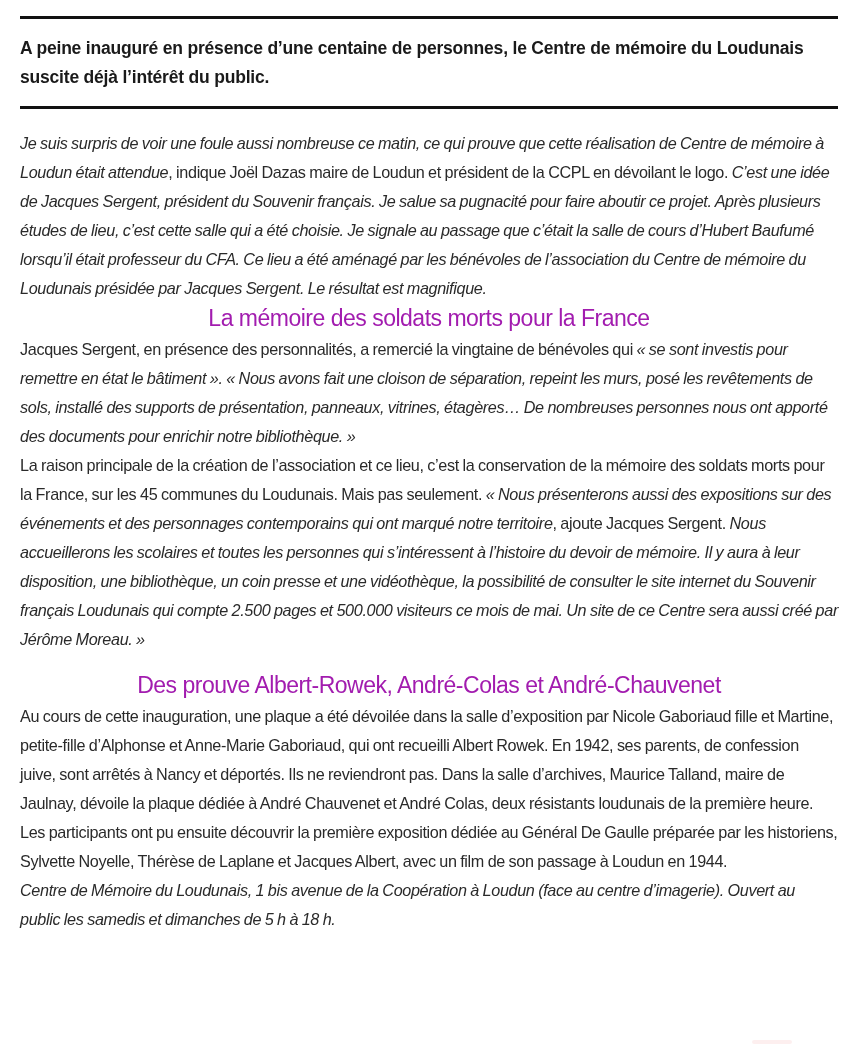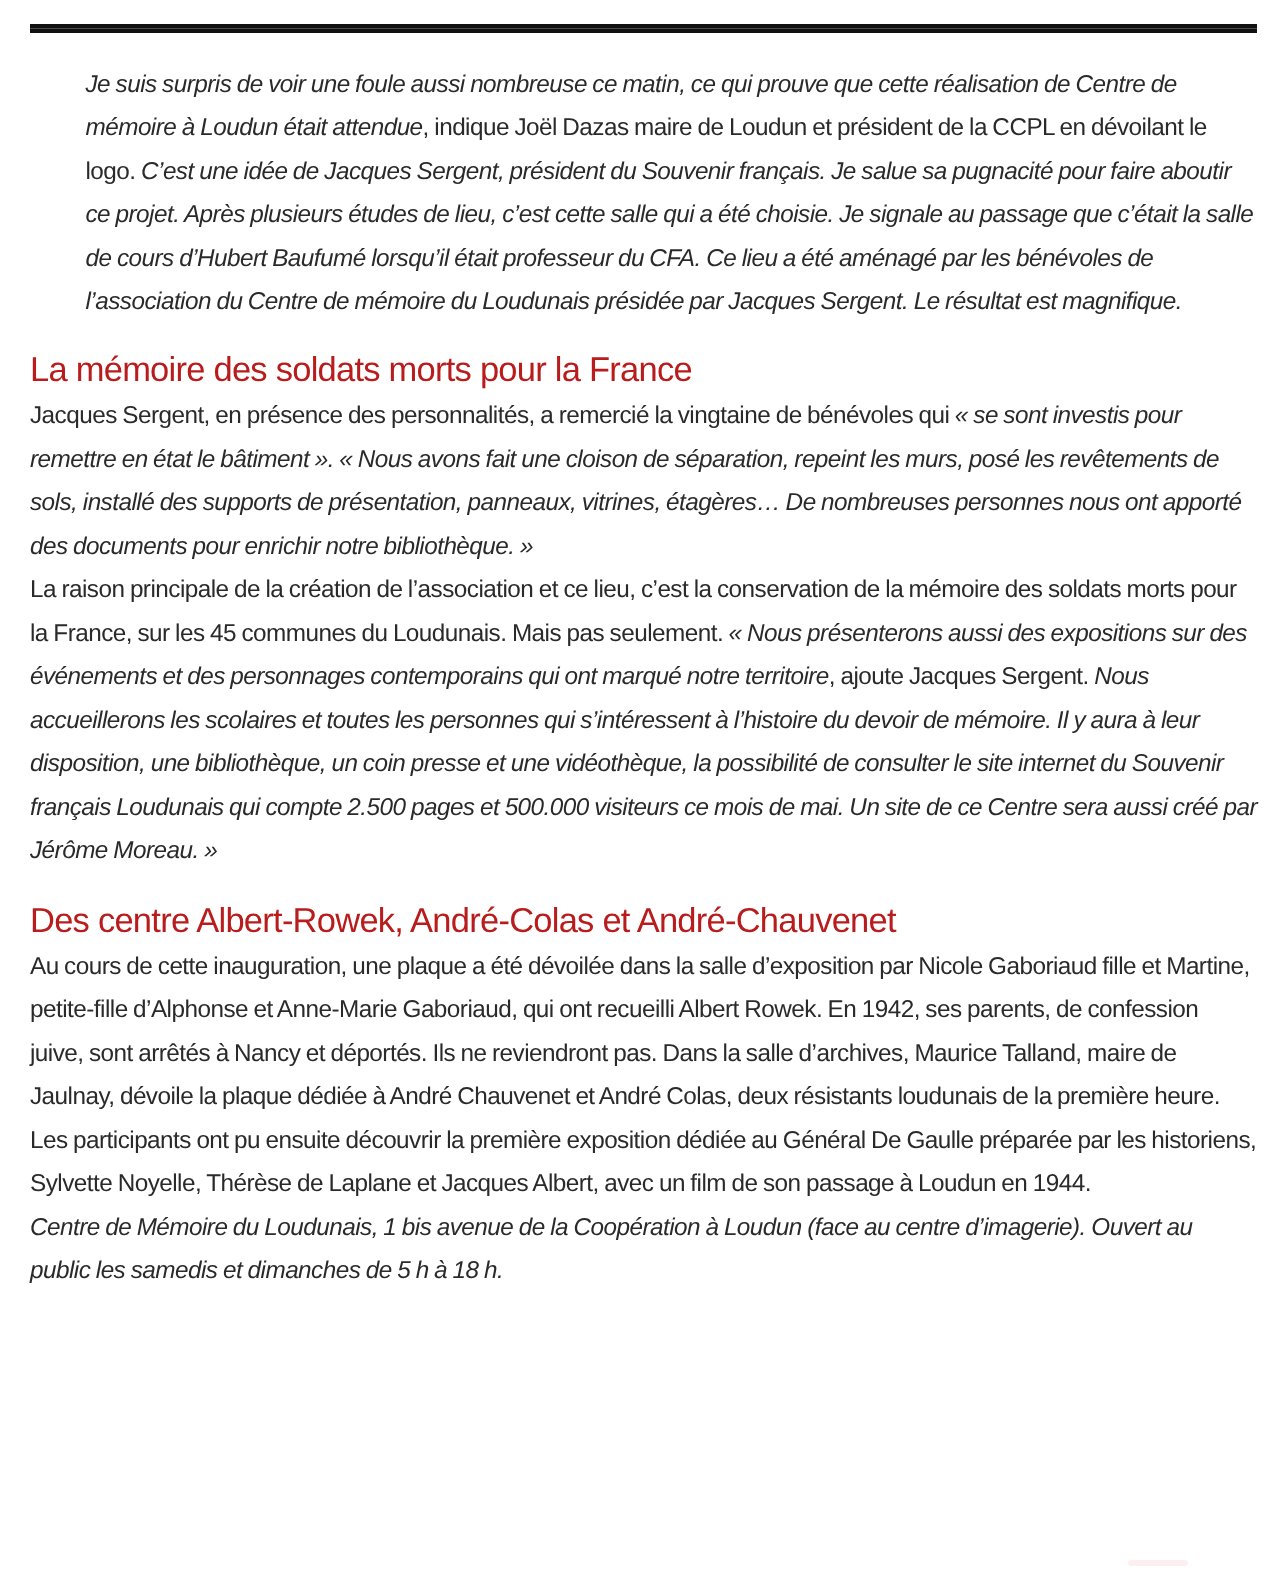--- a/index.html
+++ b/index.html
@@ -38,61 +38,63 @@
     }
     .para {
       font-size: 16.2px;
       line-height: 29px;
       color: #2a2a2a;
       margin: 0;
       letter-spacing: -0.35px;
       word-spacing: -0.5px;
     }
     .para em, .para .it { font-style: italic; }
-    .intro { margin-top: 20px; margin-left: 37px; }
+    .intro { margin-top: 20px; }
     .section-heading {
-      color: #b91c1c;
+      color: #a21caf;
       font-size: 23px;
       line-height: 30px;
       font-weight: normal;
-      margin: 15px 0 2px 0;
+      margin: 0 0 2px 0;
       letter-spacing: -0.5px;
+      text-align: center;
     }
     .section-heading.second { margin-top: 16px; }
     .artifact {
       position: absolute;
       left: 752px;
       top: 1040px;
       width: 40px;
       height: 4px;
       background: #fbe4e4;
       border-radius: 3px;
       opacity: 0.6;
     }
   </style>
 </head>
 <body>
 
 <div class="article">
   <div class="rule rule-top"></div>
+  <div class="lede">A peine inauguré en présence d’une centaine de personnes, le Centre de mémoire du Loudunais suscite déjà l’intérêt du public.</div>
   <div class="rule"></div>
 
   <p class="para intro">
     <span class="it">Je suis surpris de voir une foule aussi nombreuse ce matin, ce qui prouve que cette réalisation de Centre de mémoire à Loudun était attendue</span><span>, indique Joël Dazas maire de Loudun et président de la CCPL en dévoilant le logo. </span><span class="it">C’est une idée de Jacques Sergent, président du Souvenir français. Je salue sa pugnacité pour faire aboutir ce projet. Après plusieurs études de lieu, c’est cette salle qui a été choisie. Je signale au passage que c’était la salle de cours d’Hubert Baufumé lorsqu’il était professeur du CFA. Ce lieu a été aménagé par les bénévoles de l’association du Centre de mémoire du Loudunais présidée par Jacques Sergent. Le résultat est magnifique.</span>
   </p>
 
   <h2 class="section-heading">La mémoire des soldats morts pour la France</h2>
   <p class="para">
     <span>Jacques Sergent, en présence des personnalités, a remercié la vingtaine de bénévoles qui </span><span class="it">« se sont investis pour remettre en état le bâtiment ». « Nous avons fait une cloison de séparation, repeint les murs, posé les revêtements de sols, installé des supports de présentation, panneaux, vitrines, étagères… De nombreuses personnes nous ont apporté des documents pour enrichir notre bibliothèque. »</span>
   </p>
   <p class="para">
     <span>La raison principale de la création de l’association et ce lieu, c’est la conservation de la mémoire des soldats morts pour la France, sur les 45 communes du Loudunais. Mais pas seulement. </span><span class="it">« Nous présenterons aussi des expositions sur des événements et des personnages contemporains qui ont marqué notre territoire</span><span>, ajoute Jacques Sergent. </span><span class="it">Nous accueillerons les scolaires et toutes les personnes qui s’intéressent à l’histoire du devoir de mémoire. Il y aura à leur disposition, une bibliothèque, un coin presse et une vidéothèque, la possibilité de consulter le site internet du Souvenir français Loudunais qui compte 2.500 pages et 500.000 visiteurs ce mois de mai. Un site de ce Centre sera aussi créé par Jérôme Moreau. »</span>
   </p>
 
-  <h2 class="section-heading second">Des centre Albert-Rowek, André-Colas et André-Chauvenet</h2>
+  <h2 class="section-heading second">Des prouve Albert-Rowek, André-Colas et André-Chauvenet</h2>
   <p class="para">
     <span>Au cours de cette inauguration, une plaque a été dévoilée dans la salle d’exposition par Nicole Gaboriaud fille et Martine, petite-fille d’Alphonse et Anne-Marie Gaboriaud, qui ont recueilli Albert Rowek. En 1942, ses parents, de confession juive, sont arrêtés à Nancy et déportés. Ils ne reviendront pas. Dans la salle d’archives, Maurice Talland, maire de Jaulnay, dévoile la plaque dédiée à André Chauvenet et André Colas, deux résistants loudunais de la première heure.</span>
   </p>
   <p class="para">
     <span>Les participants ont pu ensuite découvrir la première exposition dédiée au Général De Gaulle préparée par les historiens, Sylvette Noyelle, Thérèse de Laplane et Jacques Albert, avec un film de son passage à Loudun en 1944.</span>
   </p>
   <p class="para">
     <span class="it">Centre de Mémoire du Loudunais, 1 bis avenue de la Coopération à Loudun (face au centre d’imagerie). Ouvert au public les samedis et dimanches de 5 h à 18 h.</span>
   </p>
 </div>

